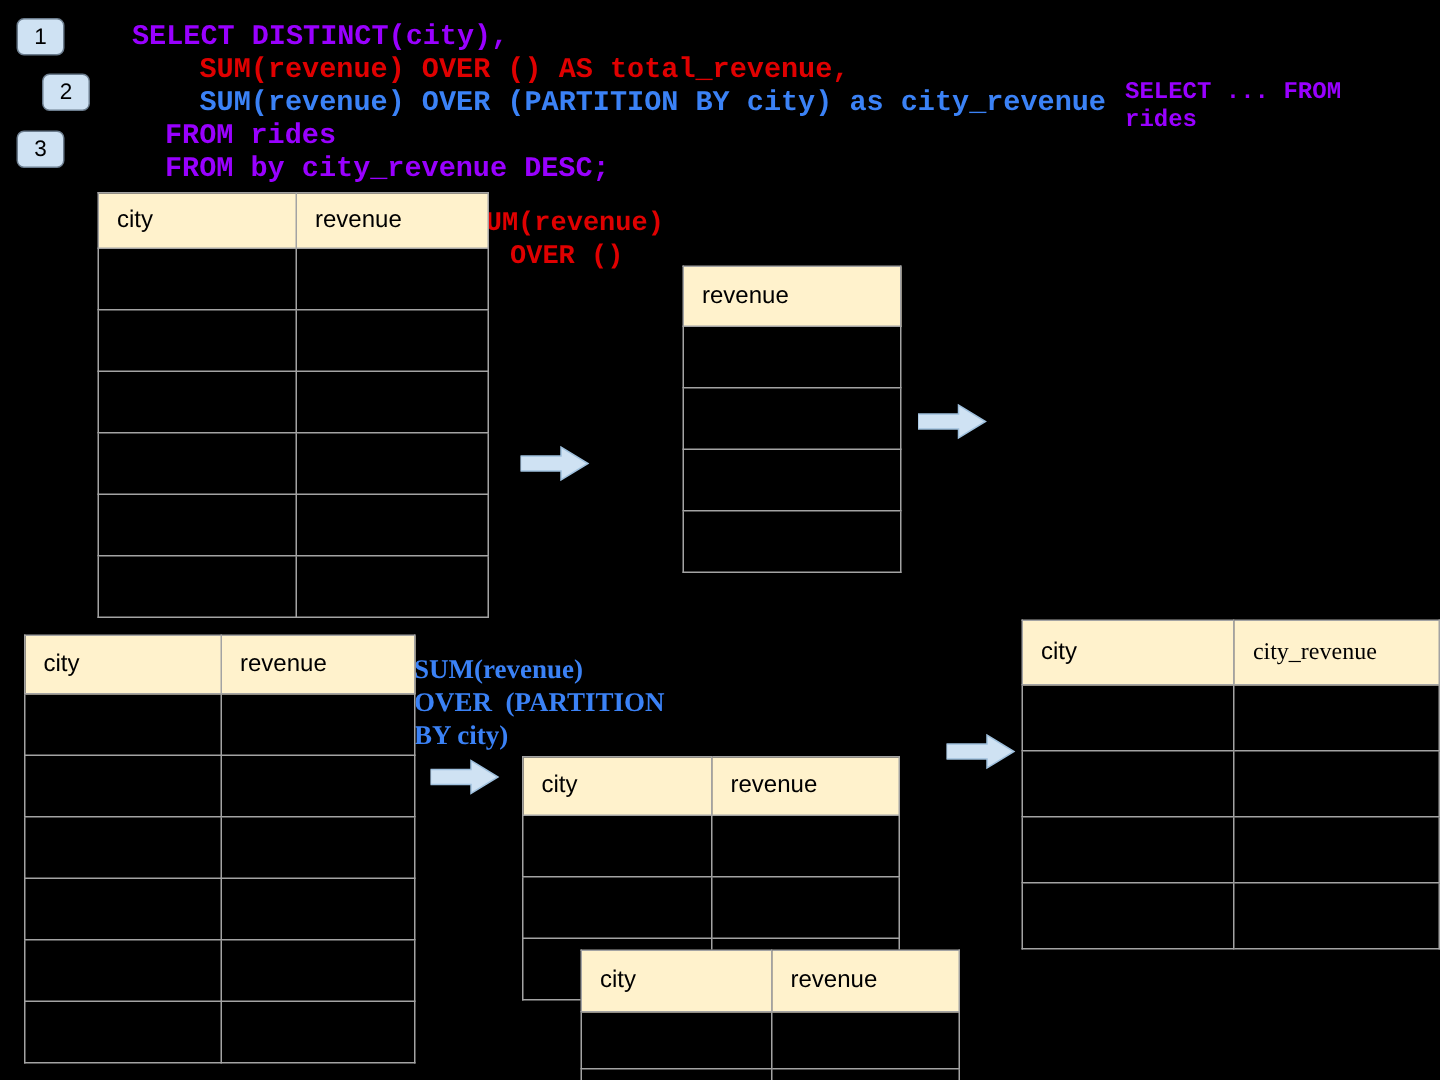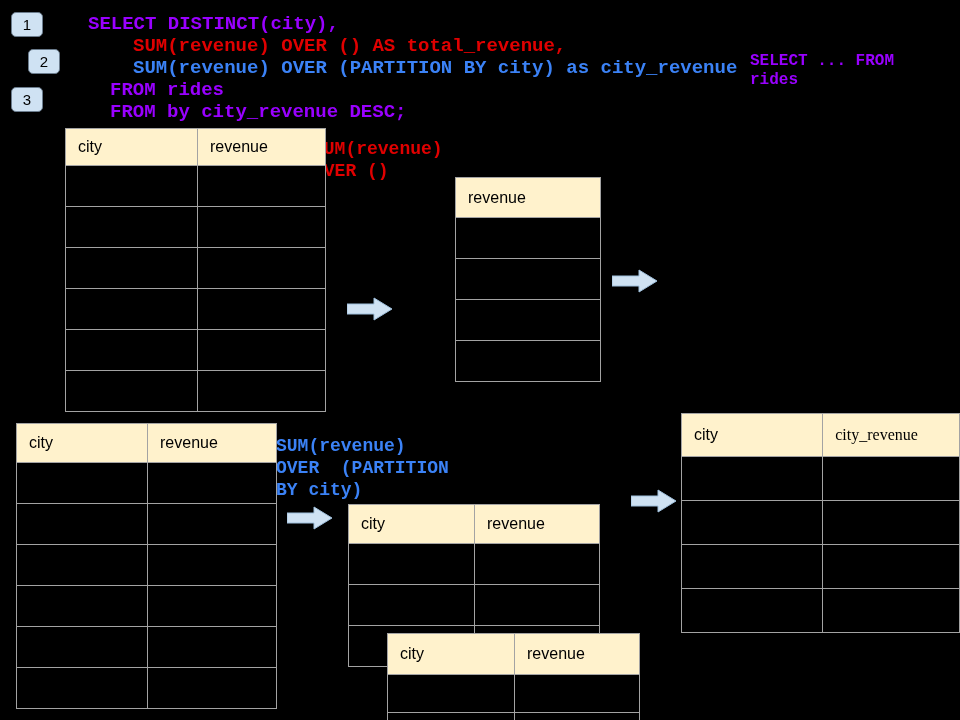--- a/index.html
+++ b/index.html
@@ -15,37 +15,37 @@
   }
   #badge-1{left:11px;top:12px;}
   #badge-2{left:28px;top:49px;}
   #badge-3{left:11px;top:87px;}
   
   .code-line{
     position:absolute;white-space:pre;
     font:bold 19px/22px "Liberation Mono","DejaVu Sans Mono",monospace;
   }
   .purple{color:#9900FF;}
-  .red{color:#E00000;}
+  .red{color:#E00000;text-align:center;}
   .green{color:#3b82f6;}
   #code-l1{left:88px;top:13px;}
   #code-l2{left:133px;top:35px;}
   #code-l3{left:133px;top:57px;}
   #code-l4{left:110px;top:79px;}
   #code-l5{left:110px;top:101px;}
   #snippet{
     position:absolute;left:750px;top:52px;white-space:pre;
     font:bold 16px/19px "Liberation Mono","DejaVu Sans Mono",monospace;color:#9900FF;
   }
   .side-label{
     position:absolute;white-space:pre;
     font:bold 18px/22px "Liberation Mono","DejaVu Sans Mono",monospace;
   }
   #label-total{left:313px;top:138px;}
-  #label-partition{left:276px;top:435px;}
+  #label-partition{left:276px;top:435px;font-family:Liberation Serif, serif;}
   
   .tbl{position:absolute;}
   .tbl table{border-collapse:collapse;table-layout:fixed;background:#000;}
   .tbl th{
     background:#FFF2CC;color:#000;font:400 16px "Liberation Sans",sans-serif;
     text-align:left;padding:0 0 0 12px;border:1px solid #A3A3A3;
   }
   .tbl td{border:1px solid #A3A3A3;padding:0;}
   #t1{left:65px;top:128px;}  #t1 th{height:36px;} #t1 td{height:40px;}
   #t1 th:nth-child(1){width:119px;} #t1 th:nth-child(2){width:115px;}

